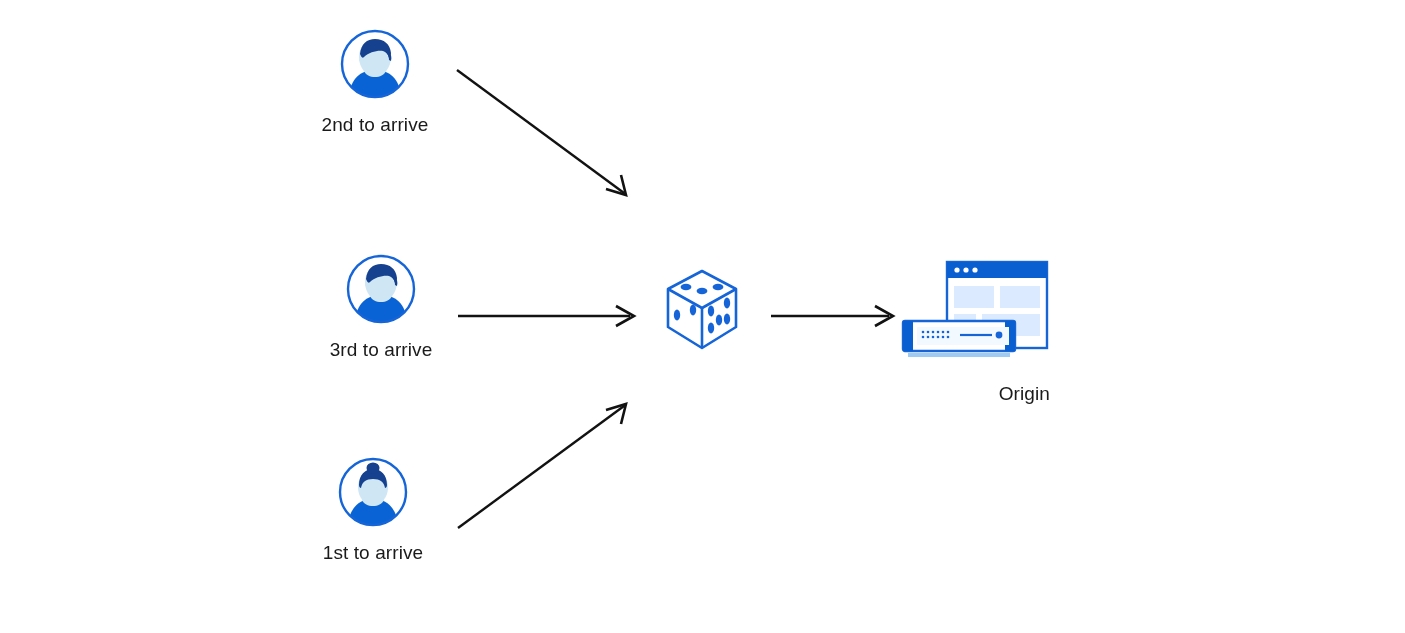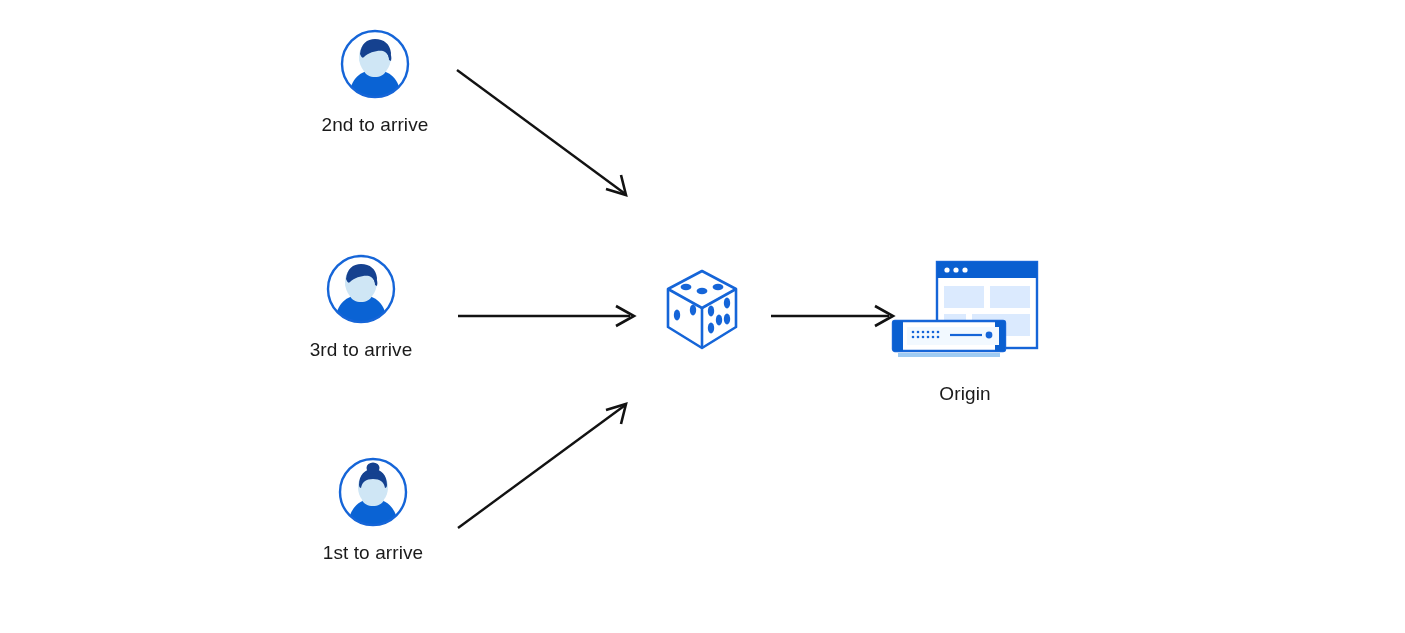--- a/index.html
+++ b/index.html
@@ -93,21 +93,21 @@
           <path d="M36 12 c-10 0 -16 7 -16 17 c0 11 7 19 16 19 s16 -8 16 -19 c0 -10 -6 -17 -16 -17 Z" fill="#cfe6f5"></path>
           <path d="M21 26 c1 -10 7 -15 15 -15 c9 0 15 5 16 14 c0 2 -1 4 -2 5 c-1 -4 -3 -6 -6 -7 c-5 -1 -14 1 -19 6 c-2 2 -3 -1 -4 -3 Z" fill="#15418f"></path>
           <path d="M50 24 c2 2 3 5 2 9 l-2 -1 c0 -3 -1 -6 -3 -8 Z" fill="#15418f"></path>
         </g>
         <circle cx="36" cy="36" r="33" fill="none" stroke="#1565d8" stroke-width="2.4"></circle>
       </svg>
     </span>
     <span class="node-label">2nd to arrive</span>
   </div>
 
-  <div class="node avatar-node" style="left:296px; top:253px; width:130px;">
+  <div class="node avatar-node" style="left:316px; top:253px; width:130px;">
     <span class="icon-wrap">
       <svg width="72" height="72" viewBox="0 0 72 72">
         <defs>
           <clipPath id="clipB">
               <circle cx="36" cy="36" r="33"></circle>
             </clipPath>
         </defs>
         <circle cx="36" cy="36" r="33" fill="#ffffff"></circle>
         <g clip-path="url(#clipB)">
           <path d="M36 42 C20 42 11 52 9 72 L63 72 C61 52 52 42 36 42 Z" fill="#0a63d4"></path>
@@ -174,21 +174,21 @@
           <ellipse cx="64" cy="35" rx="3.2" ry="5.4"></ellipse>
           <ellipse cx="64" cy="51" rx="3.2" ry="5.4"></ellipse>
           <ellipse cx="48" cy="43" rx="3.2" ry="5.4"></ellipse>
           <ellipse cx="48" cy="60" rx="3.2" ry="5.4"></ellipse>
           <ellipse cx="56" cy="52" rx="3.2" ry="5.4"></ellipse>
         </g>
       </svg>
     </span>
   </div>
 
-  <div class="node origin-node" style="left:880px; top:258px; width:170px;">
+  <div class="node origin-node" style="left:880px; top:258px; width:170px;align-items:flex-end;">
     <span class="icon-wrap">
       <svg width="150" height="110" viewBox="0 0 150 110">
 
         <g>
           <rect x="47" y="4" width="100" height="86" fill="#ffffff" stroke="#1565d8" stroke-width="2.4"></rect>
           <rect x="47" y="4" width="100" height="16" fill="#0a5fd0"></rect>
           <circle cx="57" cy="12" r="2.6" fill="#ffffff"></circle>
           <circle cx="66" cy="12" r="2.6" fill="#ffffff"></circle>
           <circle cx="75" cy="12" r="2.6" fill="#ffffff"></circle>
           <rect x="54" y="28" width="40" height="22" fill="#dbeafe"></rect>

